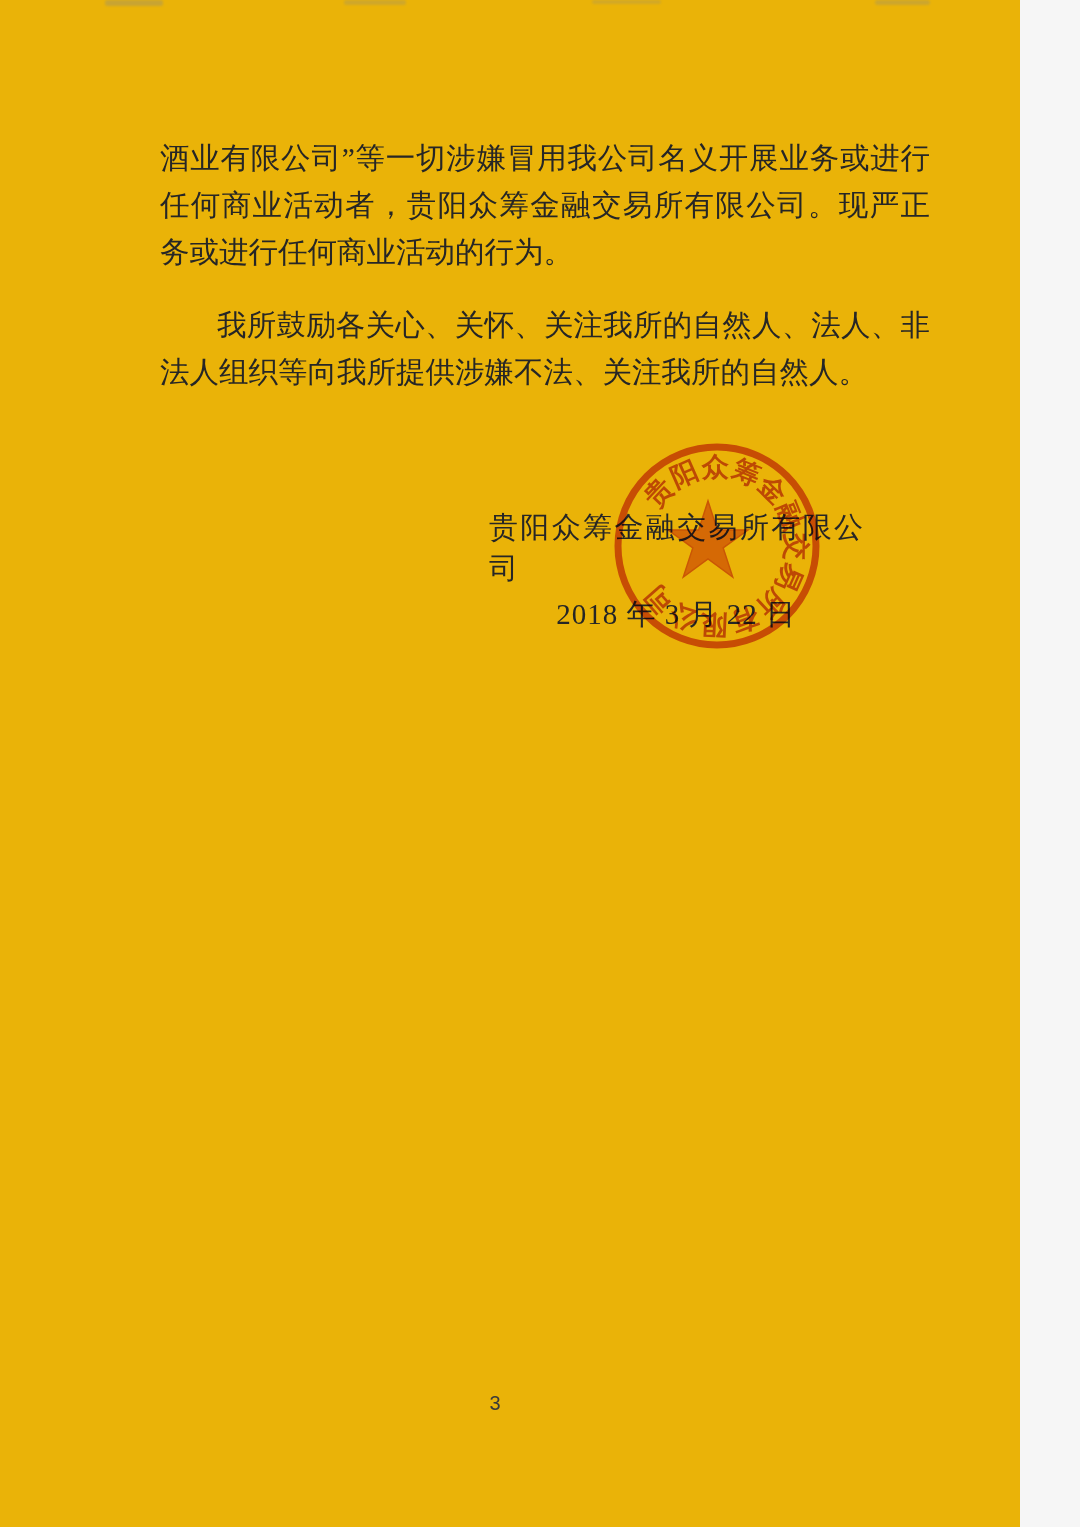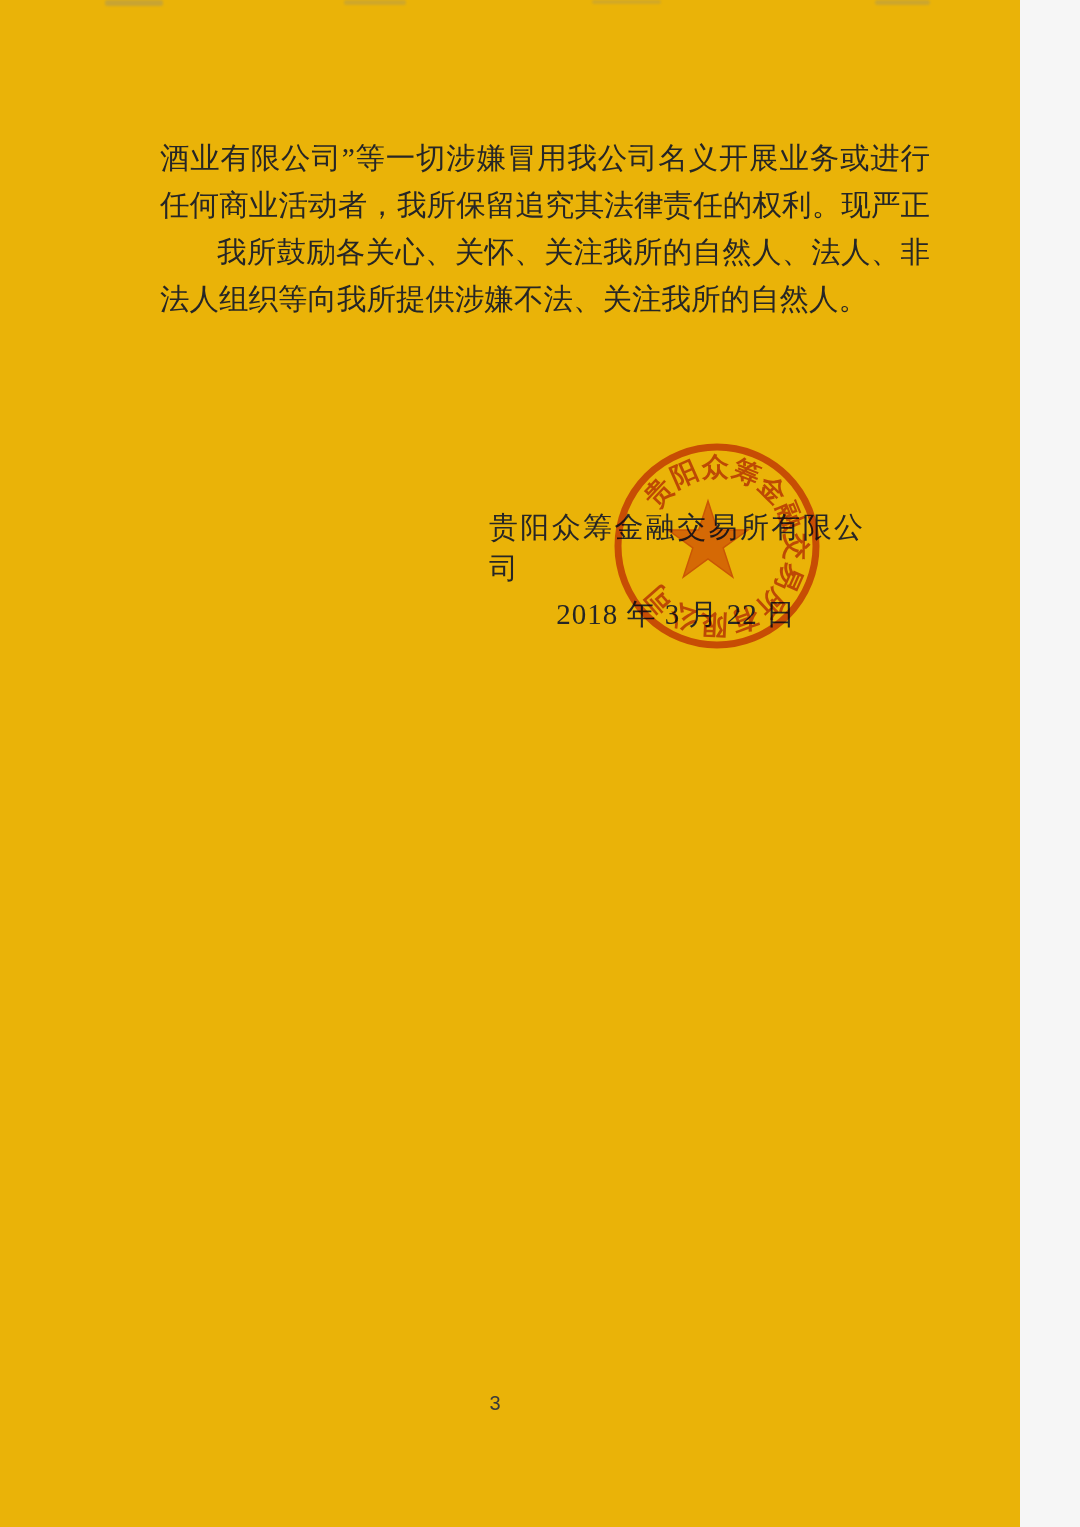--- a/index.html
+++ b/index.html
@@ -38,21 +38,21 @@
     line-height: 47px;
     color: #262626;
     letter-spacing: 0;
   }
   .line { width: 770px; white-space: nowrap; }
   .line.just {
     white-space: normal;
     text-align: justify;
     text-align-last: justify;
   }
-  .line.indent { text-indent: 57px; }
+  .line.indent { text-indent: 57px; margin-top: 26px; }
 
   .signature {
     position: absolute;
     left: 489px;
     top: 507px;
     width: 374px;
     color: #262626;
     font-size: 29px;
     line-height: 41px;
   }
@@ -97,21 +97,22 @@
 
 <div class="page">
 
   <div class="smudge s1"></div>
   <div class="smudge s2"></div>
   <div class="smudge s3"></div>
   <div class="smudge s4"></div>
 
   <div class="doc-text">
     <div class="line just">酒业有限公司”等一切涉嫌冒用我公司名义开展业务或进行</div>
-    <div class="line just">任何商业活动者，我所保留追究其法律责任的权利。现严正</div>
+    <div class="line just">任何商业活动者，贵阳众筹金融交易所有限公司。现严正</div>
+    <div class="line">务或进行任何商业活动的行为。</div>
     <div class="line just indent">我所鼓励各关心、关怀、关注我所的自然人、法人、非</div>
     <div class="line">法人组织等向我所提供涉嫌不法、关注我所的自然人。</div>
   </div>
 
   <div class="signature">
     <div class="company">贵阳众筹金融交易所有限公司</div>
     <div class="date">2018 年 3 月 22 日</div>
   </div>
 
   <svg class="seal" viewBox="-110 -110 220 220" aria-hidden="true">

